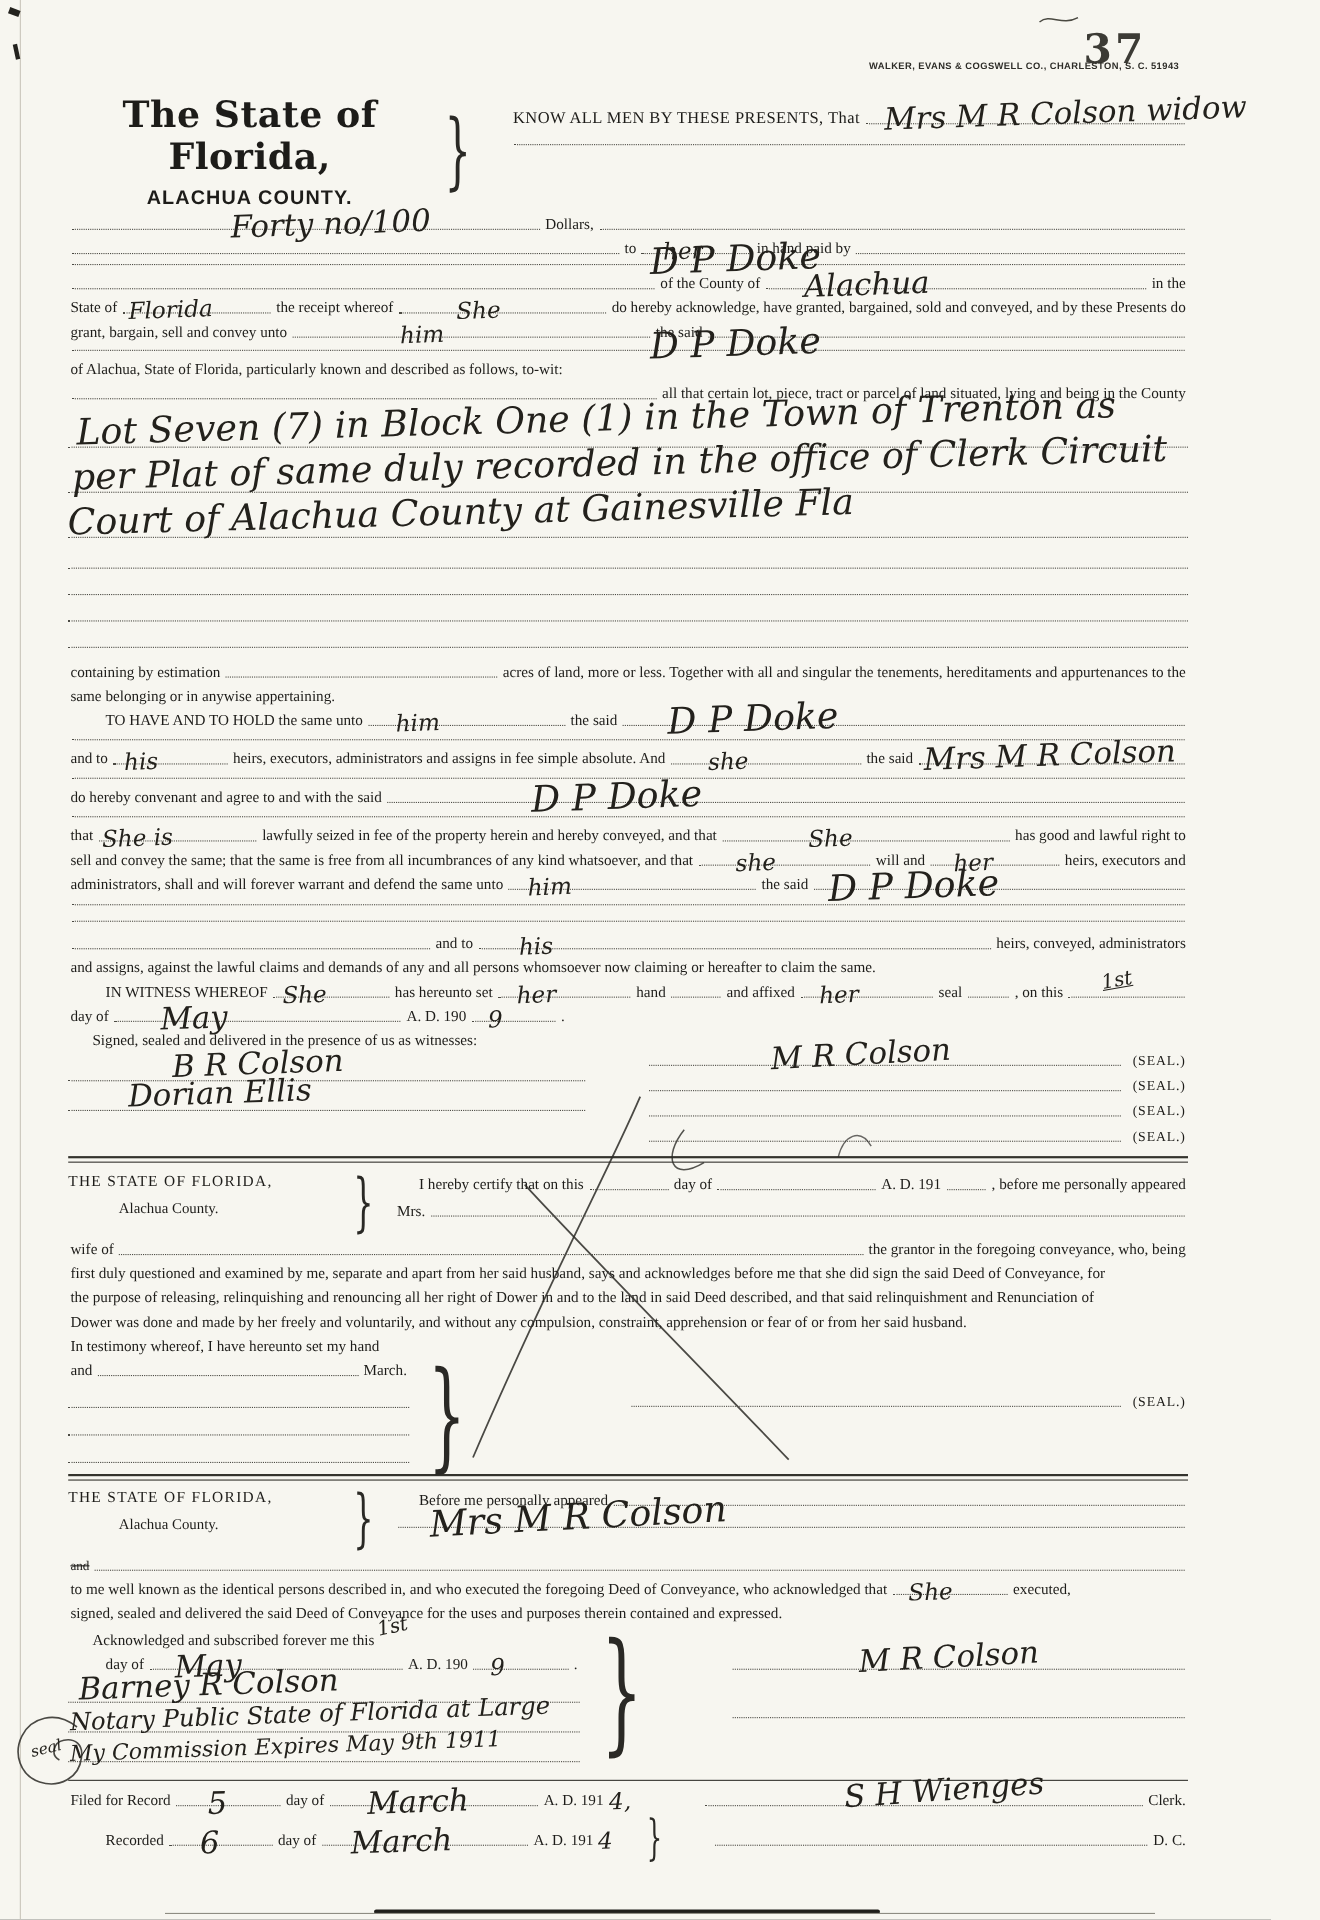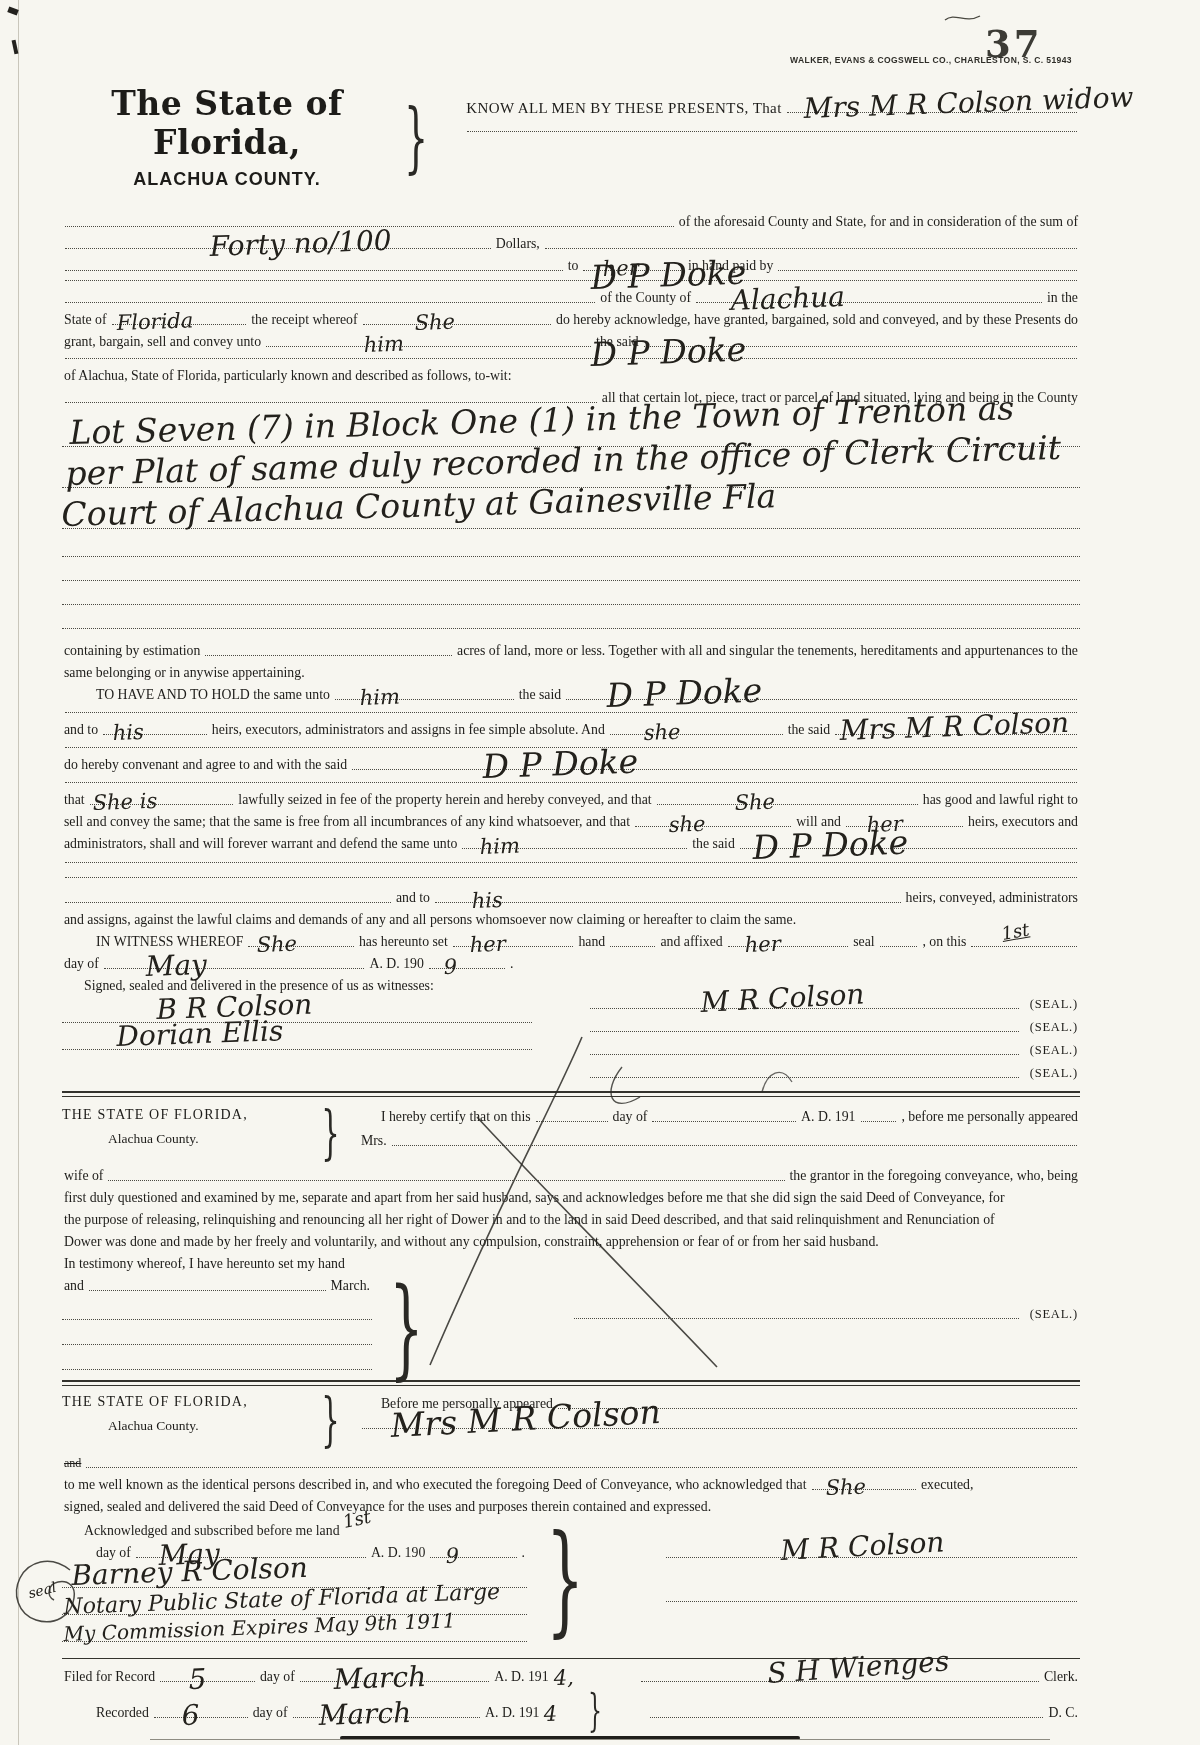--- a/index.html
+++ b/index.html
@@ -68,24 +68,20 @@
           <span class="d">
             <span class="hw big" style="left:6%;bottom:-5px">Mrs M R Colson widow</span>
           </span>
         </div>
         <div class="ln" style="margin-top:15px">
             <span class="d"></span>
           </div>
       </div>
     </div>
 
-    <div class="ln" style="margin-top:24px">
-      <span class="d" style="flex:5"></span>
-      <span class="t">of the aforesaid County and State, for and in consideration of the sum of</span>
-    </div>
     <div class="ln">
       <span class="d" style="flex:4">
         <span class="hw big" style="left:34%">Forty no/100</span>
       </span>
       <span class="t">Dollars,</span>
       <span class="d" style="flex:5"></span>
     </div>
     <div class="ln">
       <span class="d" style="flex:5"></span>
       <span class="t">to</span>
@@ -432,21 +428,21 @@
         <span class="t">executed,</span>
       </div>
       <div class="ln">
         <span class="t">signed, sealed and delivered the said Deed of Conveyance for the uses and purposes therein contained and expressed.</span>
         <span class="sp"></span>
       </div>
 
       <div style="display:flex">
         <div style="flex:0 0 465px">
           <div class="ln" style="margin-top:8px">
-            <span class="t ind2">Acknowledged and subscribed before me land</span>
+            <span class="t ind2">Acknowledged and subscribed forever me this</span>
             <span class="d" style="flex:.25;border-bottom:none">
               <span class="hw small" style="left:0;bottom:6px;transform:rotate(-12deg)">1st</span>
             </span>
           </div>
           <div class="ln">
             <span class="t ind">day of</span>
             <span class="d" style="flex:.8">
               <span class="hw big" style="left:10%">May</span>
             </span>
             <span class="t">A. D. 190</span>

